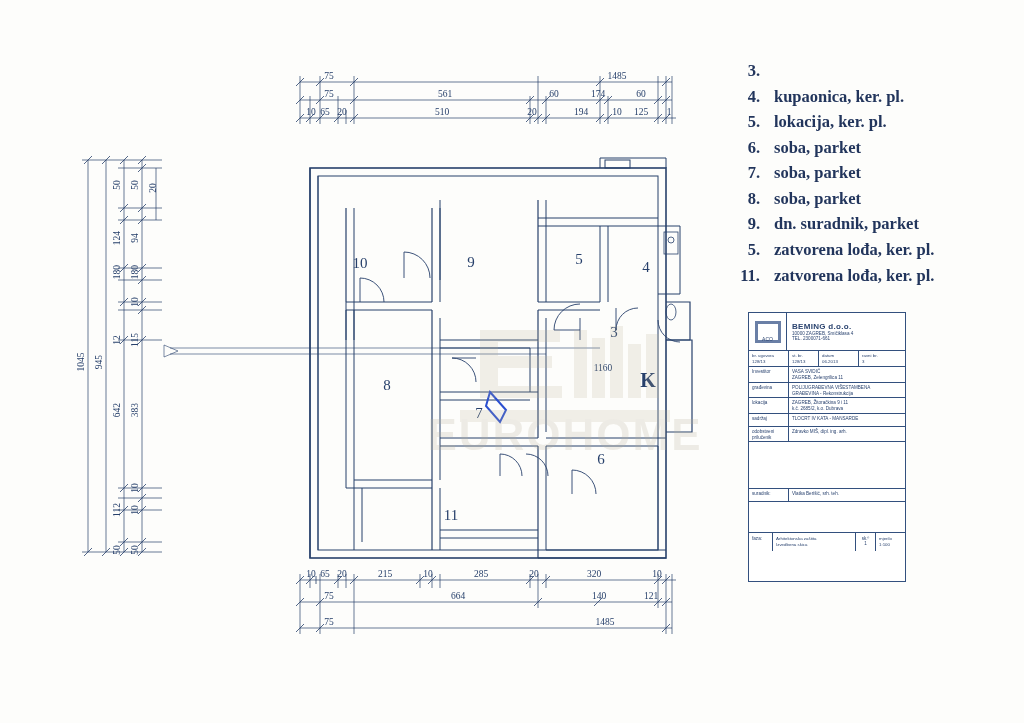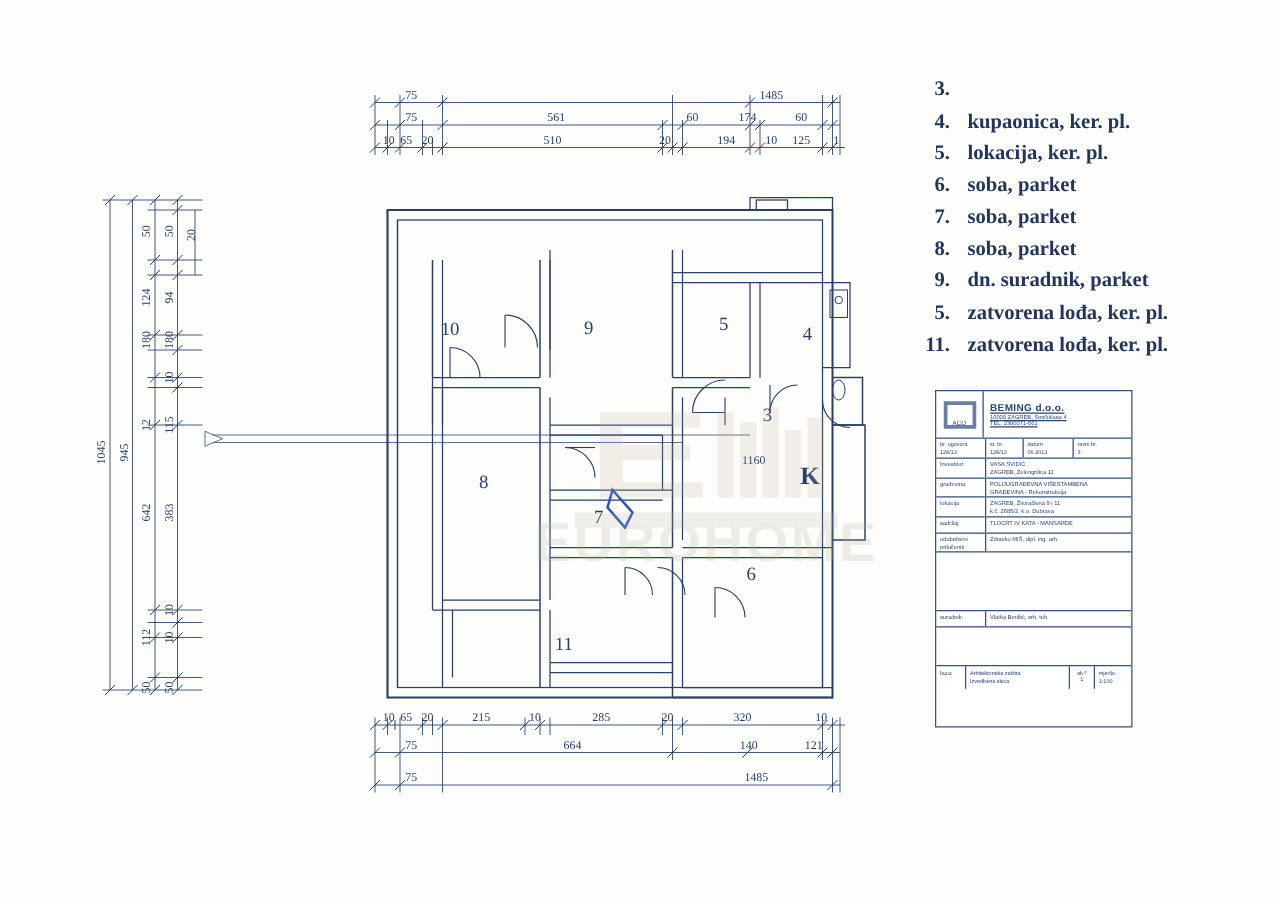--- a/index.html
+++ b/index.html
@@ -89,21 +89,20 @@
     position: absolute;
     left: 0; right: 0; bottom: 1px;
     text-align: center;
     font-size: 5px;
     color: #2b4470;
     z-index: 2;
   }
   #tb-firm {
     flex: 1;
     padding-left: 5px;
-    text-decoration: underline;
   }
   #tb-firm .fname { font-size: 8px; font-weight: bold; letter-spacing: .3px; }
   #tb-firm .faddr { font-size: 4.6px; }
   #tb-firm .ftel  { font-size: 4.6px; }
 
   .tb-row {
     display: flex;
     border-bottom: 1px solid #33507e;
     box-sizing: border-box;
     min-height: 13px;

